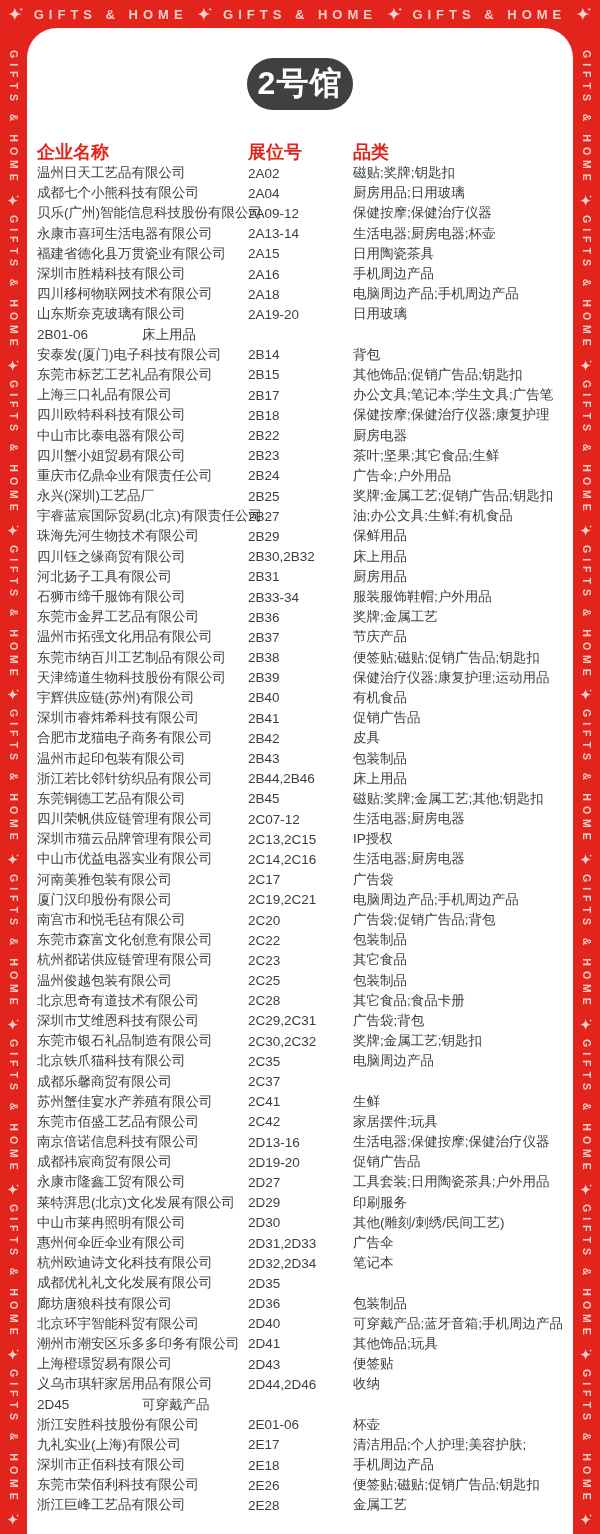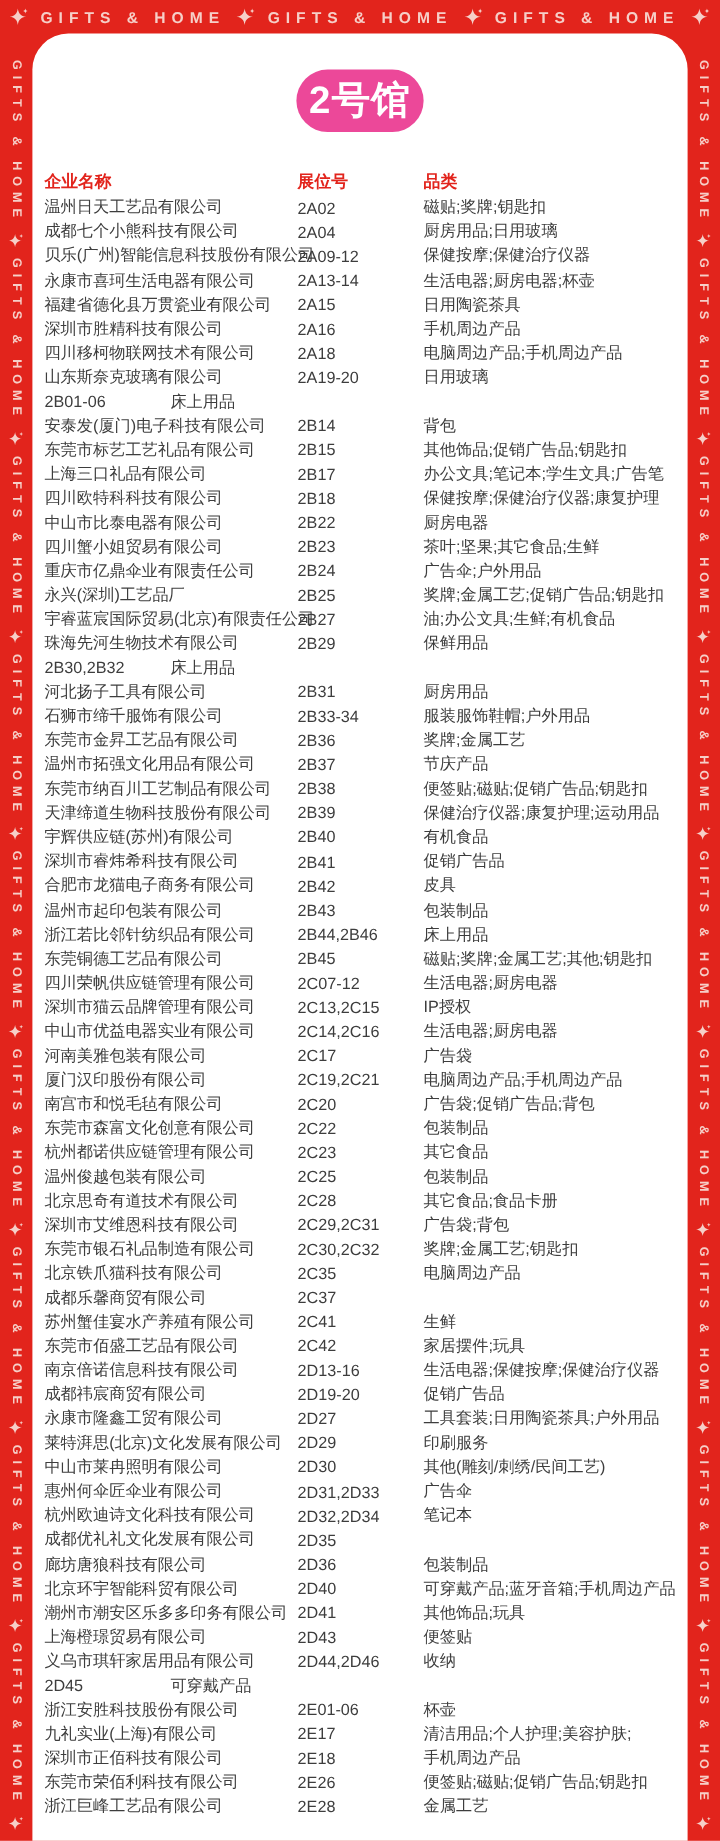--- a/index.html
+++ b/index.html
@@ -38,35 +38,35 @@
   .side-band .sparkle svg{width:13px;height:13px;}
   
   .content{
     position:absolute;left:27px;right:27px;top:28px;bottom:0;
     background:#FFFFFF;
     border-radius:30px 30px 0 0;
     box-sizing:border-box;
   }
   .hall-badge{
     width:106px;height:52px;margin:30px auto 0;
-    background:#ec4899;border-radius:27px;
+    background:#404040;border-radius:27px;
     color:#FFFFFF;font-size:32px;font-weight:bold;
     display:flex;align-items:center;justify-content:center;
     letter-spacing:1px;
   }
   
   .table{margin:30px 0 0 10px;}
   .row{
     display:flex;align-items:center;
     height:20.2px;
     font-size:13.5px;color:#3D3D3D;
     white-space:nowrap;
   }
   .row.header{
-    height:23px;color:#E2241C;font-weight:bold;font-size:14px;
+    height:23px;color:#E2241C;font-weight:bold;font-size:18px;
   }
   .c1{width:211px;overflow:visible;}
   .c2{width:105px;}
   .c3{flex:1;}
 </style>
 </head>
 <body>
 
 <div class="top-banner">
 
@@ -357,20 +357,21 @@
     <div class="c3">油;办公文具;生鲜;有机食品</div>
   </div>
 
   <div class="row">
     <div class="c1">珠海先河生物技术有限公司</div>
     <div class="c2">2B29</div>
     <div class="c3">保鲜用品</div>
   </div>
 
   <div class="row">
+    <div class="c1">四川钰之缘商贸有限公司</div>
     <div class="c2">2B30,2B32</div>
     <div class="c3">床上用品</div>
   </div>
 
   <div class="row">
     <div class="c1">河北扬子工具有限公司</div>
     <div class="c2">2B31</div>
     <div class="c3">厨房用品</div>
   </div>
 

